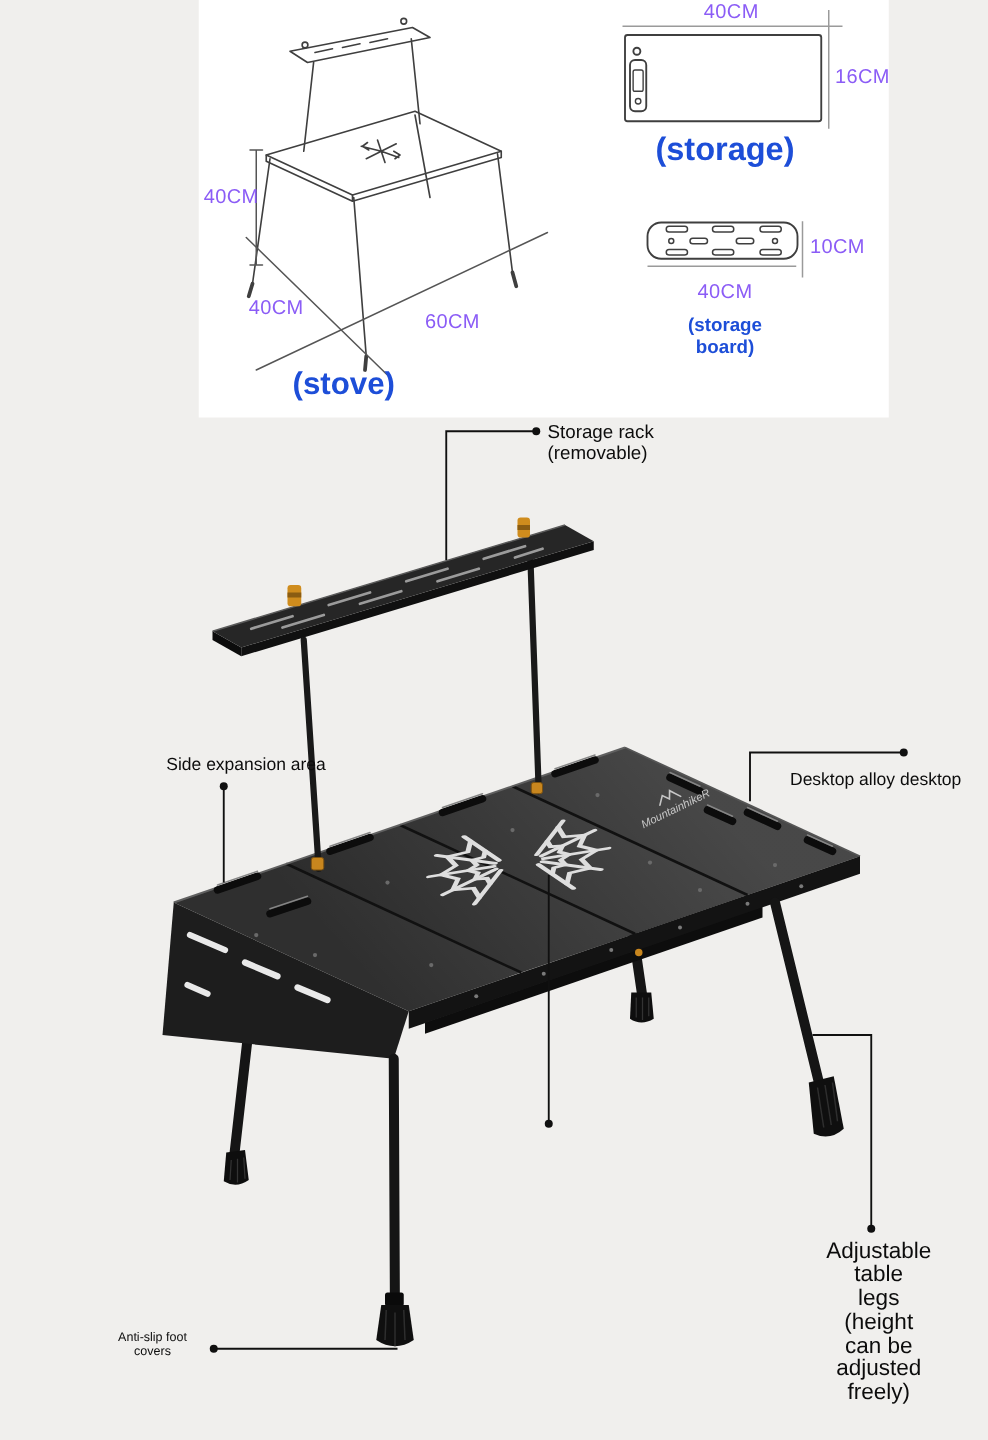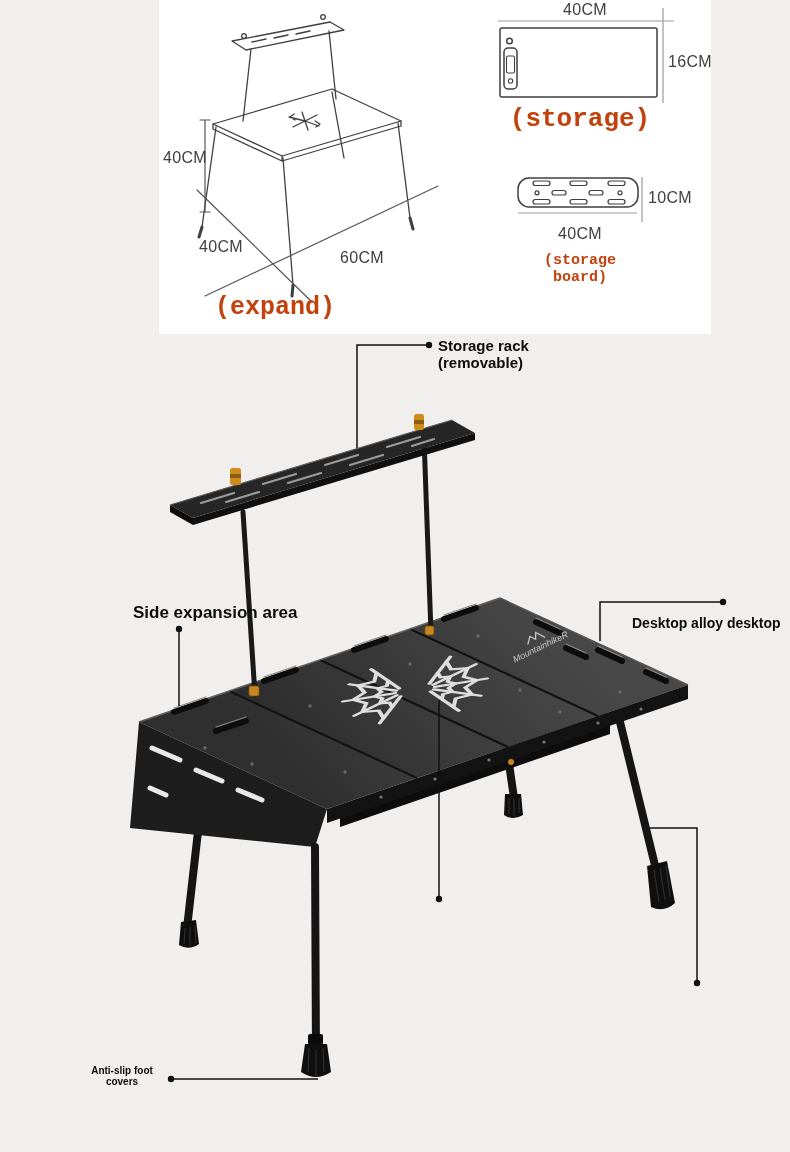--- a/index.html
+++ b/index.html
@@ -1,22 +1,22 @@
 <!DOCTYPE html>
 <html><head>
 <meta charset="utf-8">
 <style>
   html,body{margin:0;padding:0;background:#f0efed;}
   .page{position:relative;width:790px;height:1152px;background:#f0efed;overflow:hidden;
         font-family:"Liberation Sans",sans-serif;}
   .white-panel{position:absolute;left:159px;top:0;width:552px;height:334px;background:#ffffff;}
   svg.art{position:absolute;left:0;top:0;}
-  .dim{position:absolute;font:400 16px/1.05 "Liberation Sans",sans-serif;color:#404040;letter-spacing:.3px;white-space:pre;}
-  .cap{position:absolute;font-weight:700;color:#c2410c;font-family:Liberation Mono, monospace;white-space:pre-line;}
-  .ann{position:absolute;font-weight:700;color:#0c0c0c;white-space:pre-line;
+  .dim{position:absolute;font:400 16px/1.05 "Liberation Sans",sans-serif;color:#8b5cf6;letter-spacing:.3px;white-space:pre;}
+  .cap{position:absolute;font-weight:700;color:#1d4ed8;font-family:Liberation Sans, sans-serif;white-space:pre-line;}
+  .ann{position:absolute;font-weight:400;color:#0c0c0c;white-space:pre-line;
        font-family:"Liberation Sans",sans-serif;}
   .ctr{transform:translateX(-50%);text-align:center;}
 </style>
 </head>
 <body>
 
 <div class="page">
 
   <div class="white-panel"></div>
 
@@ -226,31 +226,34 @@
       <circle cx="723" cy="602" r="3.2"></circle>
       <circle cx="439" cy="899" r="3.2"></circle>
       <circle cx="697" cy="983" r="3.2"></circle>
       <circle cx="171" cy="1079" r="3.2"></circle>
     </g>
   </svg>
 
   <div class="dim" style="left:163px;top:150px">40CM</div>
   <div class="dim" style="left:199px;top:239px">40CM</div>
   <div class="dim" style="left:340px;top:250px">60CM</div>
-  <div class="cap ctr" style="left:275px;top:293px;font-size:25px">(expand)</div>
+  <div class="cap ctr" style="left:275px;top:293px;font-size:25px">(stove)</div>
 
   <div class="dim ctr" style="left:585px;top:2px">40CM</div>
   <div class="dim" style="left:668px;top:54px">16CM</div>
   <div class="cap ctr" style="left:580px;top:104px;font-size:26px">(storage)</div>
 
   <div class="dim" style="left:648px;top:190px">10CM</div>
   <div class="dim ctr" style="left:580px;top:226px">40CM</div>
   <div class="cap ctr" style="left:580px;top:252px;font-size:15px;line-height:1.15">(storage
 board)</div>
 
   <div class="ann" style="left:438px;top:338px;font-size:15px;line-height:1.1">Storage rack
 (removable)</div>
-  <div class="ann" style="left:133px;top:603px;font-size:17px">Side expansion area</div>
+  <div class="ann" style="left:133px;top:603px;font-size:14px">Side expansion area</div>
   <div class="ann" style="left:632px;top:615px;font-size:14px">Desktop alloy desktop</div>
+  <div class="ann ctr" style="left:703px;top:991px;font-size:18px;line-height:1.05">Adjustable table
+legs (height can be
+adjusted freely)</div>
   <div class="ann ctr" style="left:122px;top:1065px;font-size:10px;line-height:1.1">Anti-slip foot
 covers</div>
 
 </div>
 
 </body></html>

